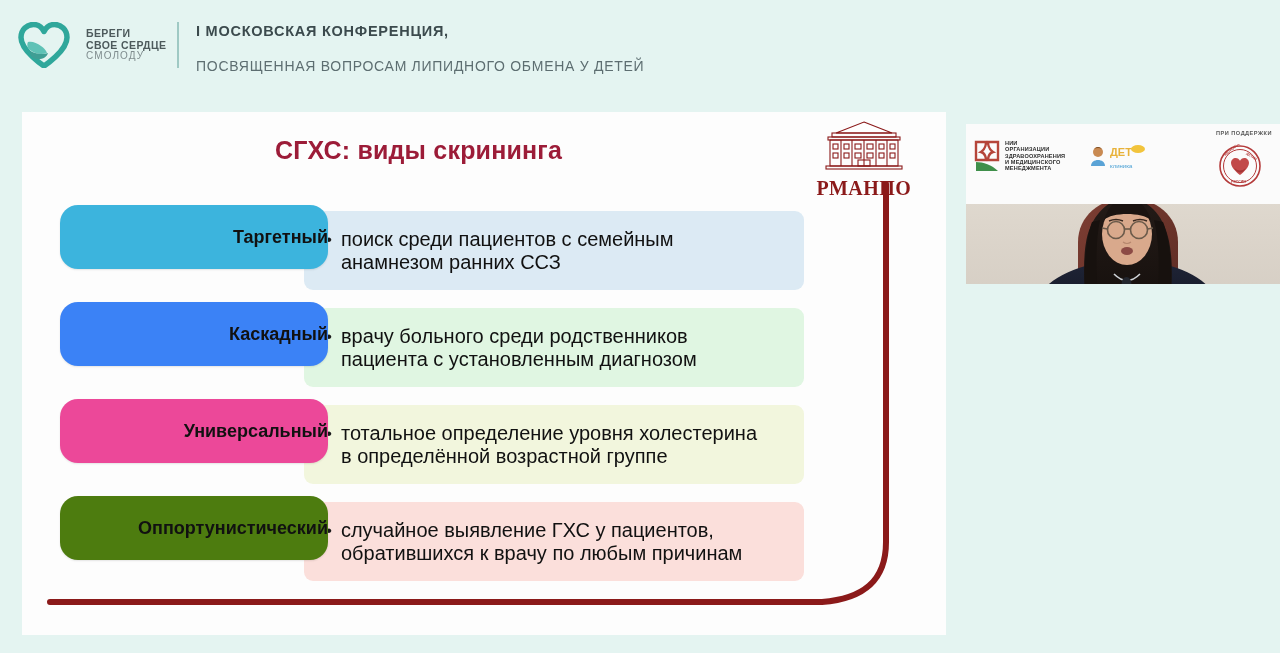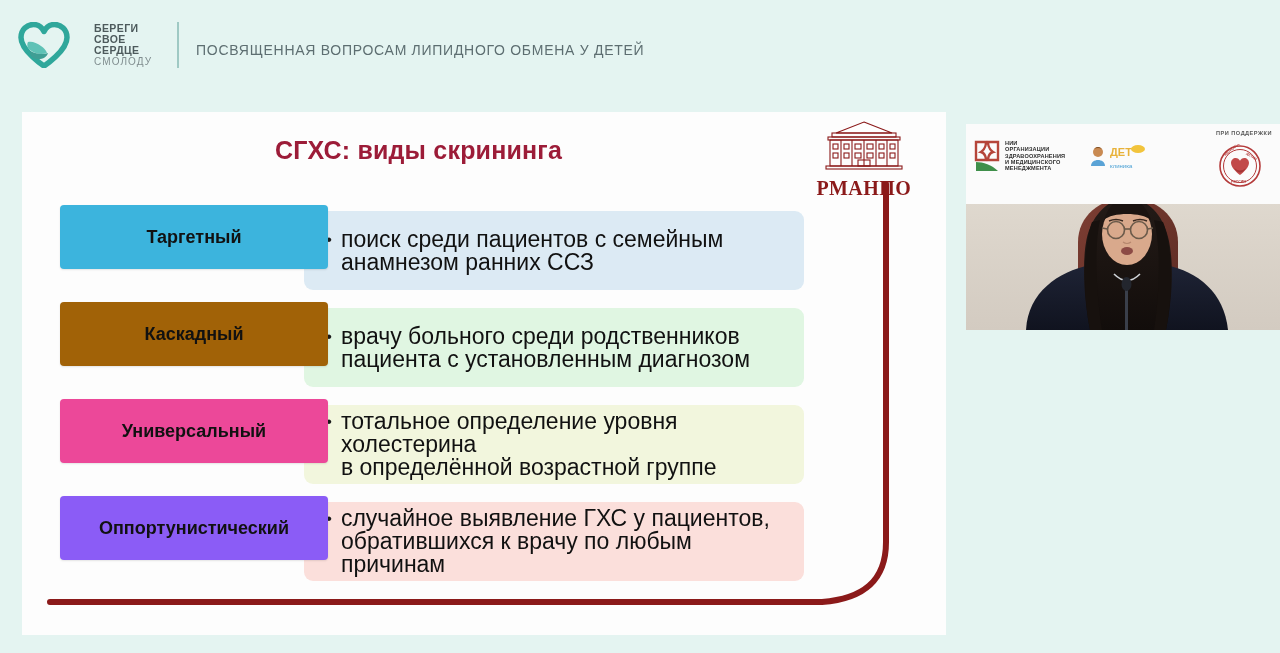--- a/index.html
+++ b/index.html
@@ -13,21 +13,21 @@
   #root { position: relative; width: 1280px; height: 653px; background: #e4f4f1; }
 
   
   .header {
     position: absolute; left: 0; top: 0; width: 1280px; height: 90px;
     display: flex; align-items: center;
   }
   .brand-logo {
     position: absolute; left: 18px; top: 18px;
     width: 150px; height: 54px;
-    display: flex; align-items: center; gap: 24px;
+    display: flex; align-items: center; gap: 16px;
   }
   .heart-mark { width: 52px; height: 46px; flex: 0 0 52px; }
   .brand-words {
     display: flex; flex-direction: column; justify-content: center;
     line-height: 1.08;
   }
   .brand-words .l1, .brand-words .l2 {
     font-size: 10.5px; font-weight: bold; letter-spacing: .4px; color: #4d5a5c;
   }
   .brand-words .l3 {
@@ -85,38 +85,38 @@
     width: 500px; height: 79px;
     border-radius: 9px;
     display: flex; align-items: center;
   }
   .bullet-wrap { display: flex; align-items: flex-start; padding: 0 14px 0 22px; }
   .bullet-dot {
     font-size: 17px; line-height: 23px; color: #1a1a1a;
     margin-right: 9px; flex: 0 0 auto;
   }
   .row-desc-text {
-    font-size: 23px; line-height: 23px; color: #111; white-space: pre-line;
+    font-size: 20px; line-height: 23px; color: #111; white-space: pre-line;
   }
 
   .row-chip {
     position: absolute; left: 38px; top: 0;
     width: 268px; height: 64px;
-    border-radius: 4px;
-    display: flex; align-items: center; justify-content: center;
+    border-radius: 18px;
+    display: flex; align-items: center; justify-content: flex-end;
     box-shadow: 0 1px 2px rgba(0,0,0,.10);
   }
   .row-chip-label {
     font-size: 18px; font-weight: bold; color: #111; text-align: center;
   }
 
   
   .video {
     position: absolute; left: 966px; top: 124px;
-    width: 314px; height: 206px;
+    width: 314px; height: 160px;
     overflow: hidden;
     background: linear-gradient(#d9d4cc, #cfc8c0);
   }
   .vid-banner {
     position: absolute; left: 0; top: 0; width: 314px; height: 80px;
     background: #fbfbfb; z-index: 3;
   }
   .niio {
     position: absolute; left: 8px; top: 16px;
     display: flex; align-items: flex-start; gap: 5px;
@@ -154,20 +154,21 @@
       <div class="brand-words">
         <span class="l1">БЕРЕГИ</span>
         <span class="l2">СВОЕ СЕРДЦЕ</span>
         <span class="l3">СМОЛОДУ</span>
       </div>
     </div>
 
     <div class="hdr-divider"></div>
 
     <div class="hdr-text">
+      <div class="hdr-line1">I МОСКОВСКАЯ КОНФЕРЕНЦИЯ,</div>
       <div class="hdr-line2">ПОСВЯЩЕННАЯ ВОПРОСАМ ЛИПИДНОГО ОБМЕНА У ДЕТЕЙ</div>
     </div>
   </div>
 
   <div class="slide">
 
     <div class="slide-title">СГХС: виды скрининга</div>
 
     <div class="rmanpo">
       <svg width="100" height="56" viewBox="0 0 100 56">
@@ -220,21 +221,21 @@
       </div>
 
       <div class="row">
         <div class="row-desc" style="background:#e0f6e2">
           <div class="bullet-wrap">
             <span class="bullet-dot">•</span>
             <span class="row-desc-text">врачу больного среди родственников
 пациента с установленным диагнозом</span>
           </div>
         </div>
-        <div class="row-chip" style="background:#a16207">
+        <div class="row-chip" style="background:#3b82f6">
           <span class="row-chip-label">Каскадный</span>
         </div>
       </div>
 
       <div class="row">
         <div class="row-desc" style="background:#f2f6dd">
           <div class="bullet-wrap">
             <span class="bullet-dot">•</span>
             <span class="row-desc-text">тотальное определение уровня холестерина
 в определённой возрастной группе</span>
@@ -246,21 +247,21 @@
       </div>
 
       <div class="row">
         <div class="row-desc" style="background:#fbdfdb">
           <div class="bullet-wrap">
             <span class="bullet-dot">•</span>
             <span class="row-desc-text">случайное выявление ГХС у пациентов,
 обратившихся к врачу по любым причинам</span>
           </div>
         </div>
-        <div class="row-chip" style="background:#8b5cf6">
+        <div class="row-chip" style="background:#4d7c0f">
           <span class="row-chip-label">Оппортунистический</span>
         </div>
       </div>
 
     </div>
   </div>
 
   <div class="video">
 
     <svg class="scene" viewBox="0 0 314 206">

